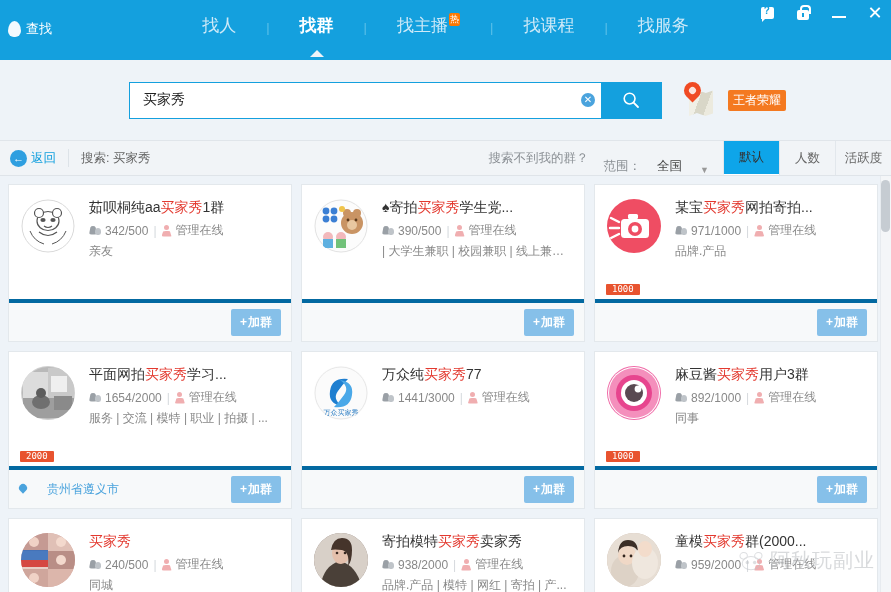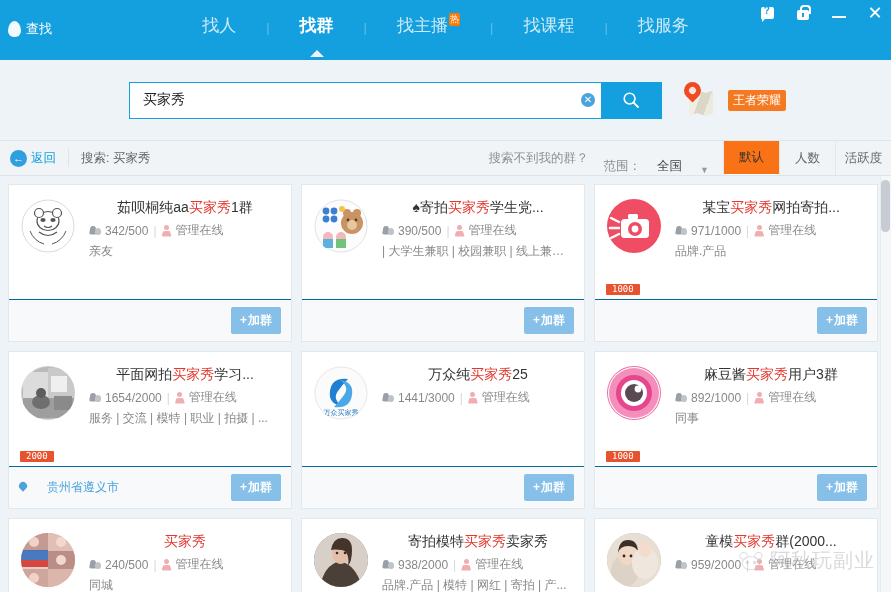--- a/index.html
+++ b/index.html
@@ -202,21 +202,21 @@
   }
   .scope-label { color: #8a8f94; }
   .scope-val { color: #444; padding-left: 12px; }
   .caret { color: #999; font-size: 9px; padding: 0 10px 0 14px; cursor: pointer; }
   .sort-tab {
     width: 56px;
     display: flex; align-items: center; justify-content: center;
     border-left: 1px solid #e2e7ec;
     color: #666; cursor: pointer;
   }
-  .sort-tab.active { background: #f97316; color: #333; border-bottom: 1px solid #fff; }
+  .sort-tab.active { background: #0ea5e9; color: #333; border-bottom: 1px solid #fff; }
 
   
   .results {
     position: relative;
     height: 416px;
     overflow: hidden;
     background: #eef3f8;
     padding: 8px 0 0 8px;
   }
   .grid {
@@ -246,21 +246,21 @@
     position: absolute; left: -1px; bottom: 4px;
     background: #e8532f; color: #fff;
     font-size: 9px; line-height: 11px;
     padding: 0 6px; border-radius: 1px;
     font-family: "DejaVu Sans Mono", monospace;
   }
   .card-info { flex: 1; min-width: 0; padding-left: 10px; }
   .group-title {
     font-size: 14px; color: #333;
     white-space: nowrap; overflow: hidden; text-overflow: ellipsis;
-    margin-bottom: 5px; cursor: pointer; text-align: center;
+    margin-bottom: 5px; cursor: pointer;
   }
   .group-title em { font-style: normal; color: #e3392f; }
   .meta-row {
     display: flex; align-items: center;
     font-size: 12px; color: #888;
     gap: 4px; margin-bottom: 4px;
     white-space: nowrap;
   }
   .ic-people {
     width: 12px; height: 10px; position: relative; flex: 0 0 12px;
@@ -290,21 +290,21 @@
     clip-path: polygon(18% 0,82% 0,100% 100%,0 100%);
   }
   .meta-sep { color: #d5d9dd; padding: 0 1px; }
   .tags {
     font-size: 12px; color: #888;
     white-space: nowrap; overflow: hidden; text-overflow: ellipsis;
   }
   .card-foot {
     height: 42px;
     background: #f7f9fa;
-    border-top: 1px solid #0369a1;
+    border-top: 4px solid #0369a1;
     display: flex; align-items: center;
     padding: 0 10px 0 10px;
   }
   .loc {
     display: flex; align-items: center; gap: 20px;
     font-size: 12px; color: #4aa3dd;
   }
   .ic-loc {
     width: 8px; height: 11px; position: relative; flex: 0 0 8px;
   }
@@ -602,21 +602,21 @@
       <div class="avatar-wrap">
         <div class="avatar av-wz"><svg viewBox="0 0 54 54">
                 <circle cx="27" cy="27" r="26" fill="#fbfbfb" stroke="#e7e7e7"></circle>
       <path d="M34 13 q-16 -2 -18 12 q-2 13 12 15 q-10 -7 -4 -15 q5 -7 10 -12z" fill="#1f7fd0"></path>
       <path d="M20 41 q16 2 18 -12 q2 -13 -12 -15 q10 7 4 15 q-5 7 -10 12z" fill="#4aa8e8"></path>
       <text x="27" y="49" font-size="7" fill="#2c7ec4" text-anchor="middle" font-family="DejaVu Sans">万众买家秀</text>
               </svg></div>
 
       </div>
       <div class="card-info">
-        <div class="group-title"><span>万众纯</span><em>买家秀</em><span>25</span></div>
+        <div class="group-title"><span>万众纯</span><em>买家秀</em><span>77</span></div>
         <div class="meta-row">
           <span class="ic-people"></span>
           <span>1441/3000</span>
           <span class="meta-sep">|</span>
           <span class="ic-admin"></span>
           <span>管理在线</span>
         </div>
 
       </div>
     </div>

